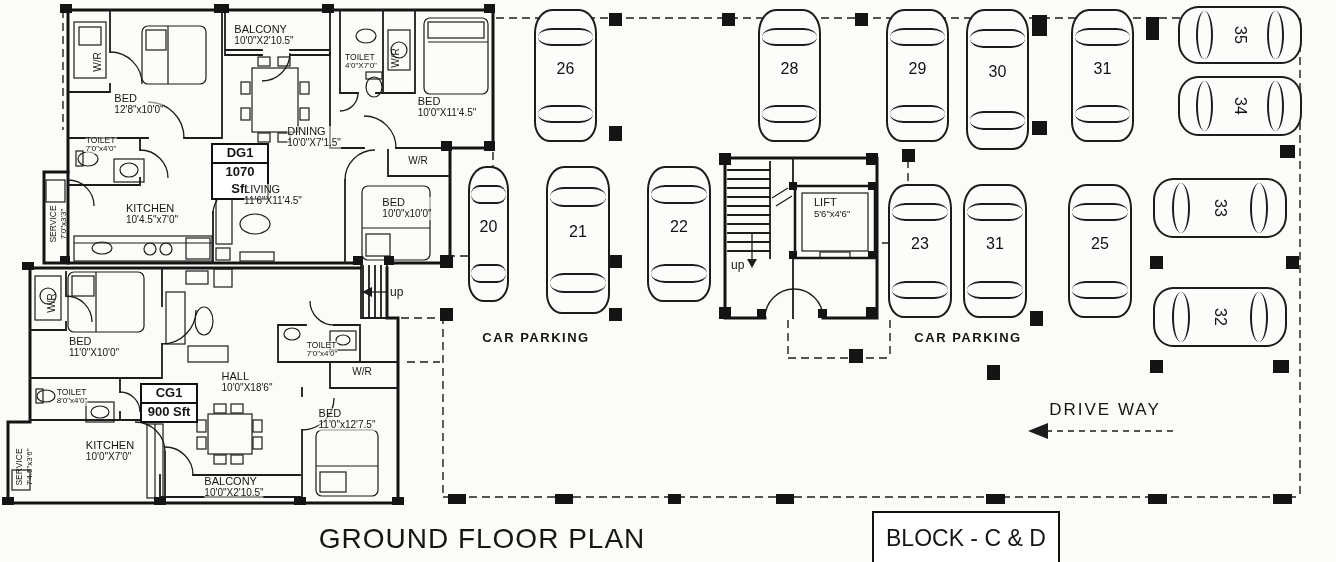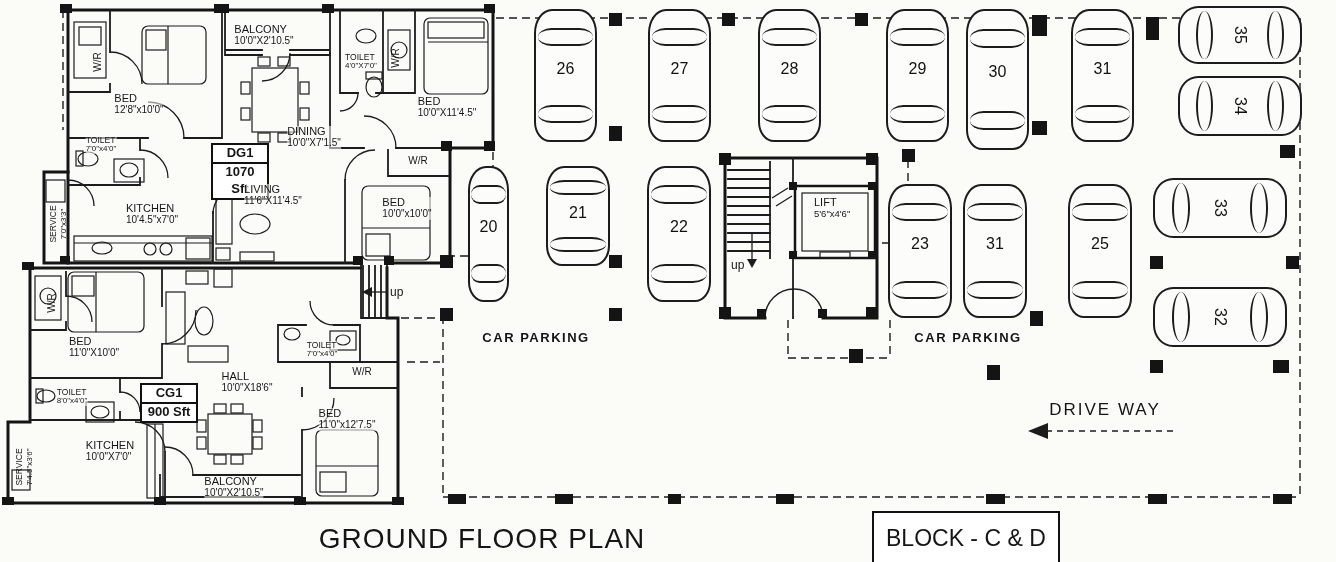--- a/index.html
+++ b/index.html
@@ -268,40 +268,37 @@
       <rect x="2" y="497" width="12" height="8"></rect>
         <rect x="154" y="497" width="12" height="8"></rect>
       <rect x="294" y="497" width="12" height="8"></rect>
         <rect x="392" y="497" width="12" height="8"></rect>
     </g>
   </svg>
 
   <div class="car v" style="left:468px;top:166px;width:41px;height:136px">
       <span class="cnum">20</span>
     </div>
-  <div class="car v" style="left:546px;top:166px;width:64px;height:100px">
+  <div class="car v" style="left:546px;top:166px;width:64px;height:148px">
       <span class="cnum">21</span>
     </div>
   <div class="car v" style="left:647px;top:166px;width:64px;height:136px">
       <span class="cnum">22</span>
     </div>
   <div class="car v" style="left:888px;top:184px;width:64px;height:134px">
       <span class="cnum">23</span>
     </div>
   <div class="car v" style="left:963px;top:184px;width:64px;height:134px">
       <span class="cnum">31</span>
     </div>
   <div class="car v" style="left:1068px;top:184px;width:64px;height:134px">
       <span class="cnum">25</span>
     </div>
   <div class="car v" style="left:534px;top:9px;width:63px;height:133px">
       <span class="cnum">26</span>
-    </div>
-  <div class="car v" style="left:648px;top:9px;width:63px;height:133px">
-      <span class="cnum">27</span>
     </div>
   <div class="car v" style="left:758px;top:9px;width:63px;height:133px">
       <span class="cnum">28</span>
     </div>
   <div class="car v" style="left:886px;top:9px;width:63px;height:133px">
       <span class="cnum">29</span>
     </div>
   <div class="car v" style="left:966px;top:9px;width:63px;height:141px">
       <span class="cnum">30</span>
     </div>

